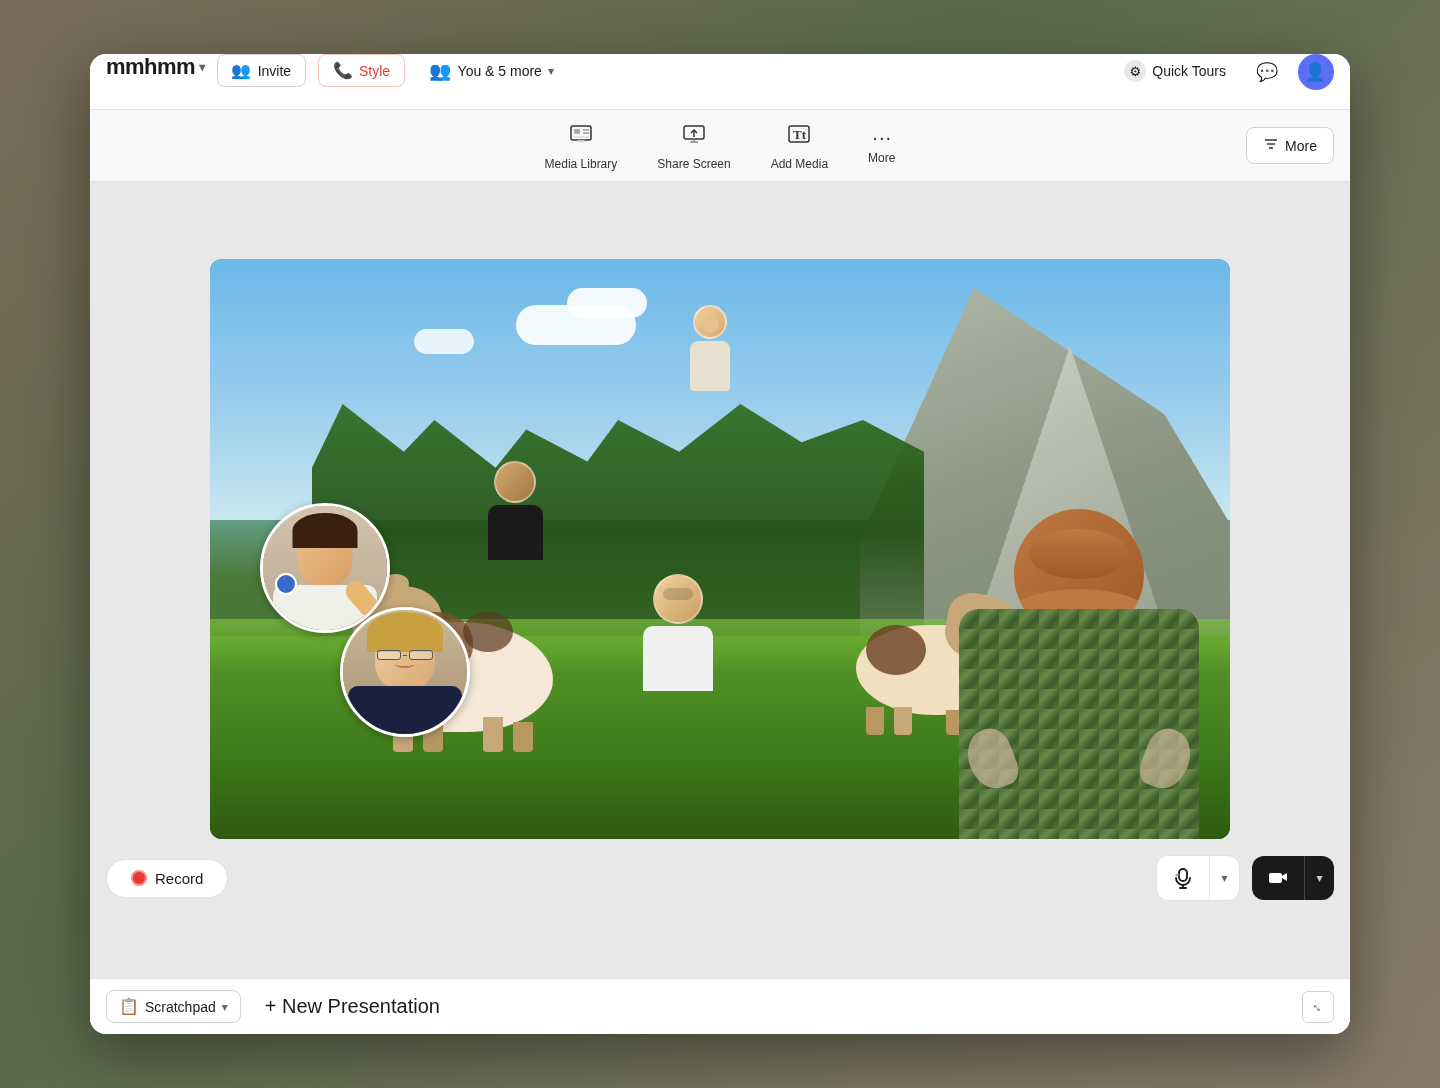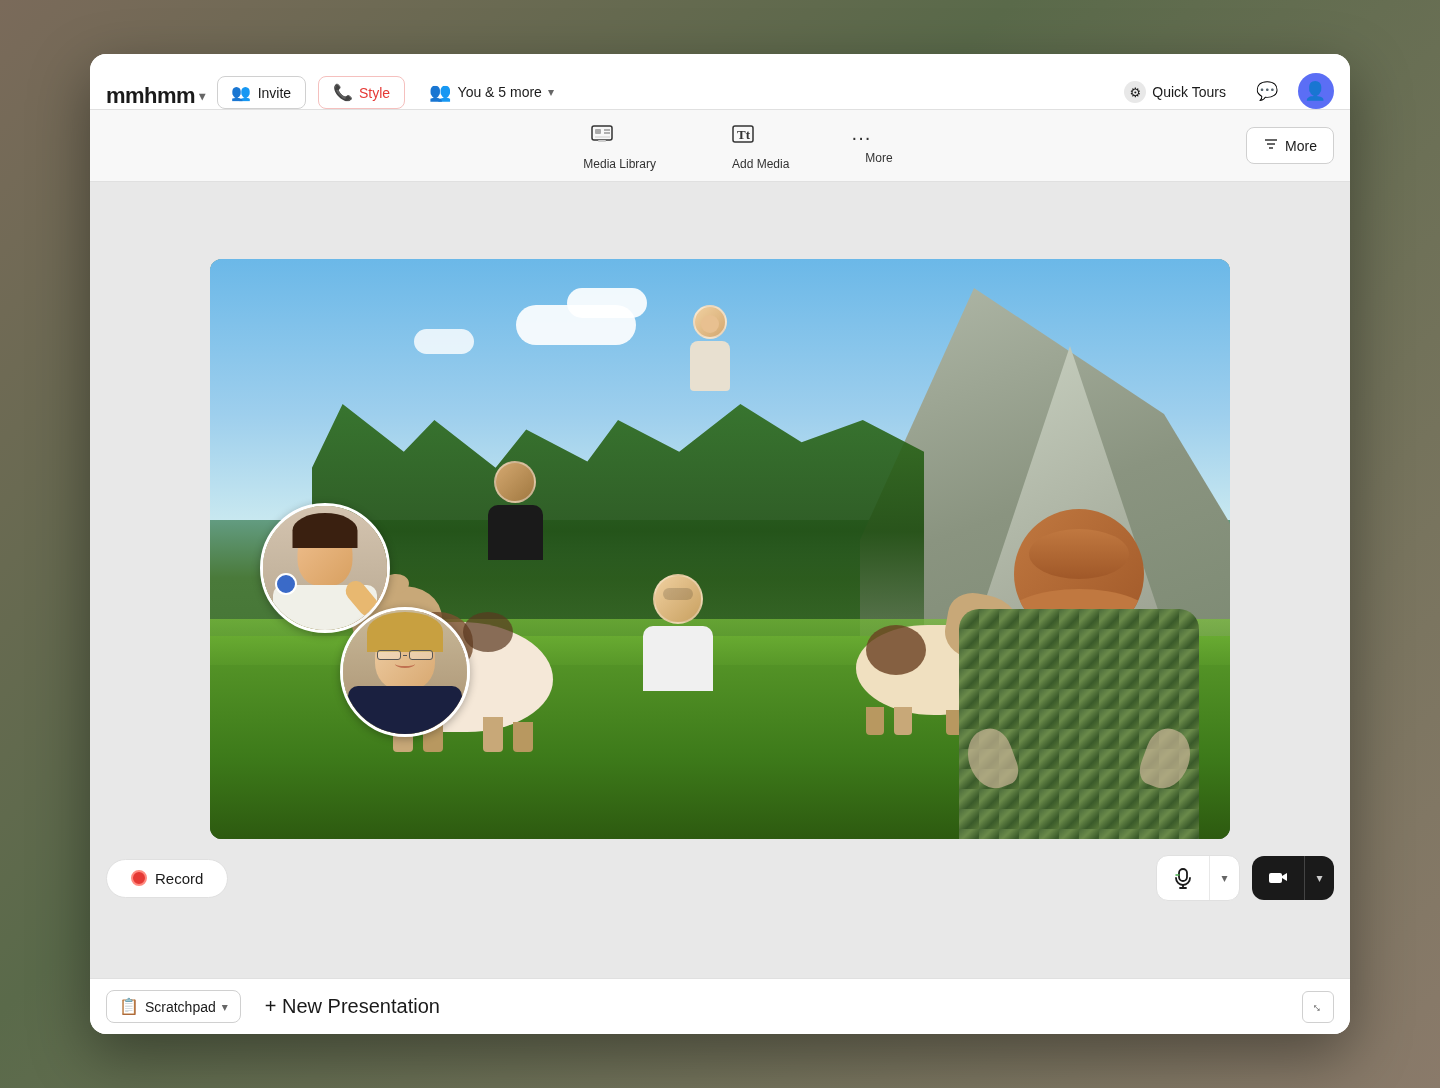--- a/index.html
+++ b/index.html
@@ -21,21 +21,21 @@
       display: flex;
       flex-direction: column;
       overflow: hidden;
     }
     
     .title-bar {
       height: 56px;
       background: #ffffff;
       border-bottom: 1px solid #e0e0e0;
       display: flex;
-      align-items: flex-end;
+      align-items: flex-start;
       padding: 0 16px;
       gap: 12px;
       flex-shrink: 0;
     }
     .logo {
       font-size: 22px;
       font-weight: 700;
       color: #1a1a1a;
       letter-spacing: -0.5px;
       display: flex;
@@ -148,21 +148,20 @@
       transition: background 0.15s;
     }
     .toolbar-item-icon {
       font-size: 22px;
       color: #333;
     }
     .toolbar-item-label {
       font-size: 12px;
       color: #333;
       font-weight: 400;
-      margin-left: 36px;
     }
     .style-btn {
       position: absolute;
       right: 16px;
       display: flex;
       align-items: center;
       gap: 6px;
       padding: 8px 16px;
       border: 1.5px solid #d0d0d0;
       border-radius: 8px;
@@ -410,20 +409,32 @@
           <rect x="6" y="8" width="6" height="5" rx="1" fill="#aaa"></rect>
           <line x1="15" y1="9" x2="21" y2="9" stroke="#999" stroke-width="1.5"></line>
           <line x1="15" y1="12" x2="21" y2="12" stroke="#999" stroke-width="1.5"></line>
           <line x1="6" y1="16" x2="21" y2="16" stroke="#ccc" stroke-width="1"></line>
           <rect x="9" y="19" width="8" height="2" rx="1" fill="#ccc"></rect>
         </svg>
       </span>
       <span class="toolbar-item-label">Media Library</span>
     </div>
 
+    <div class="toolbar-item">
+      <span class="toolbar-item-icon">
+        <svg class="tb-svg" viewBox="0 0 26 26" fill="none">
+          <rect x="3" y="5" width="20" height="13" rx="2" stroke="#333" stroke-width="1.5" fill="none"></rect>
+          <line x1="9" y1="21" x2="17" y2="21" stroke="#888" stroke-width="1.5"></line>
+          <line x1="13" y1="18" x2="13" y2="21" stroke="#888" stroke-width="1.5"></line>
+          <polyline points="10,12 13,9 16,12" stroke="#333" stroke-width="1.5" fill="none"></polyline>
+          <line x1="13" y1="9" x2="13" y2="16" stroke="#333" stroke-width="1.5"></line>
+        </svg>
+      </span>
+      <span class="toolbar-item-label">Share Screen</span>
+    </div>
 
 
     <div class="toolbar-item">
       <span class="toolbar-item-icon">
         <svg class="tb-svg" viewBox="0 0 26 26" fill="none">
           <rect x="3" y="5" width="20" height="16" rx="2" stroke="#333" stroke-width="1.5" fill="none"></rect>
           <text x="7" y="18" font-family="serif" font-size="13" font-weight="bold" fill="#333">Tt</text>
         </svg>
       </span>
       <span class="toolbar-item-label">Add Media</span>

